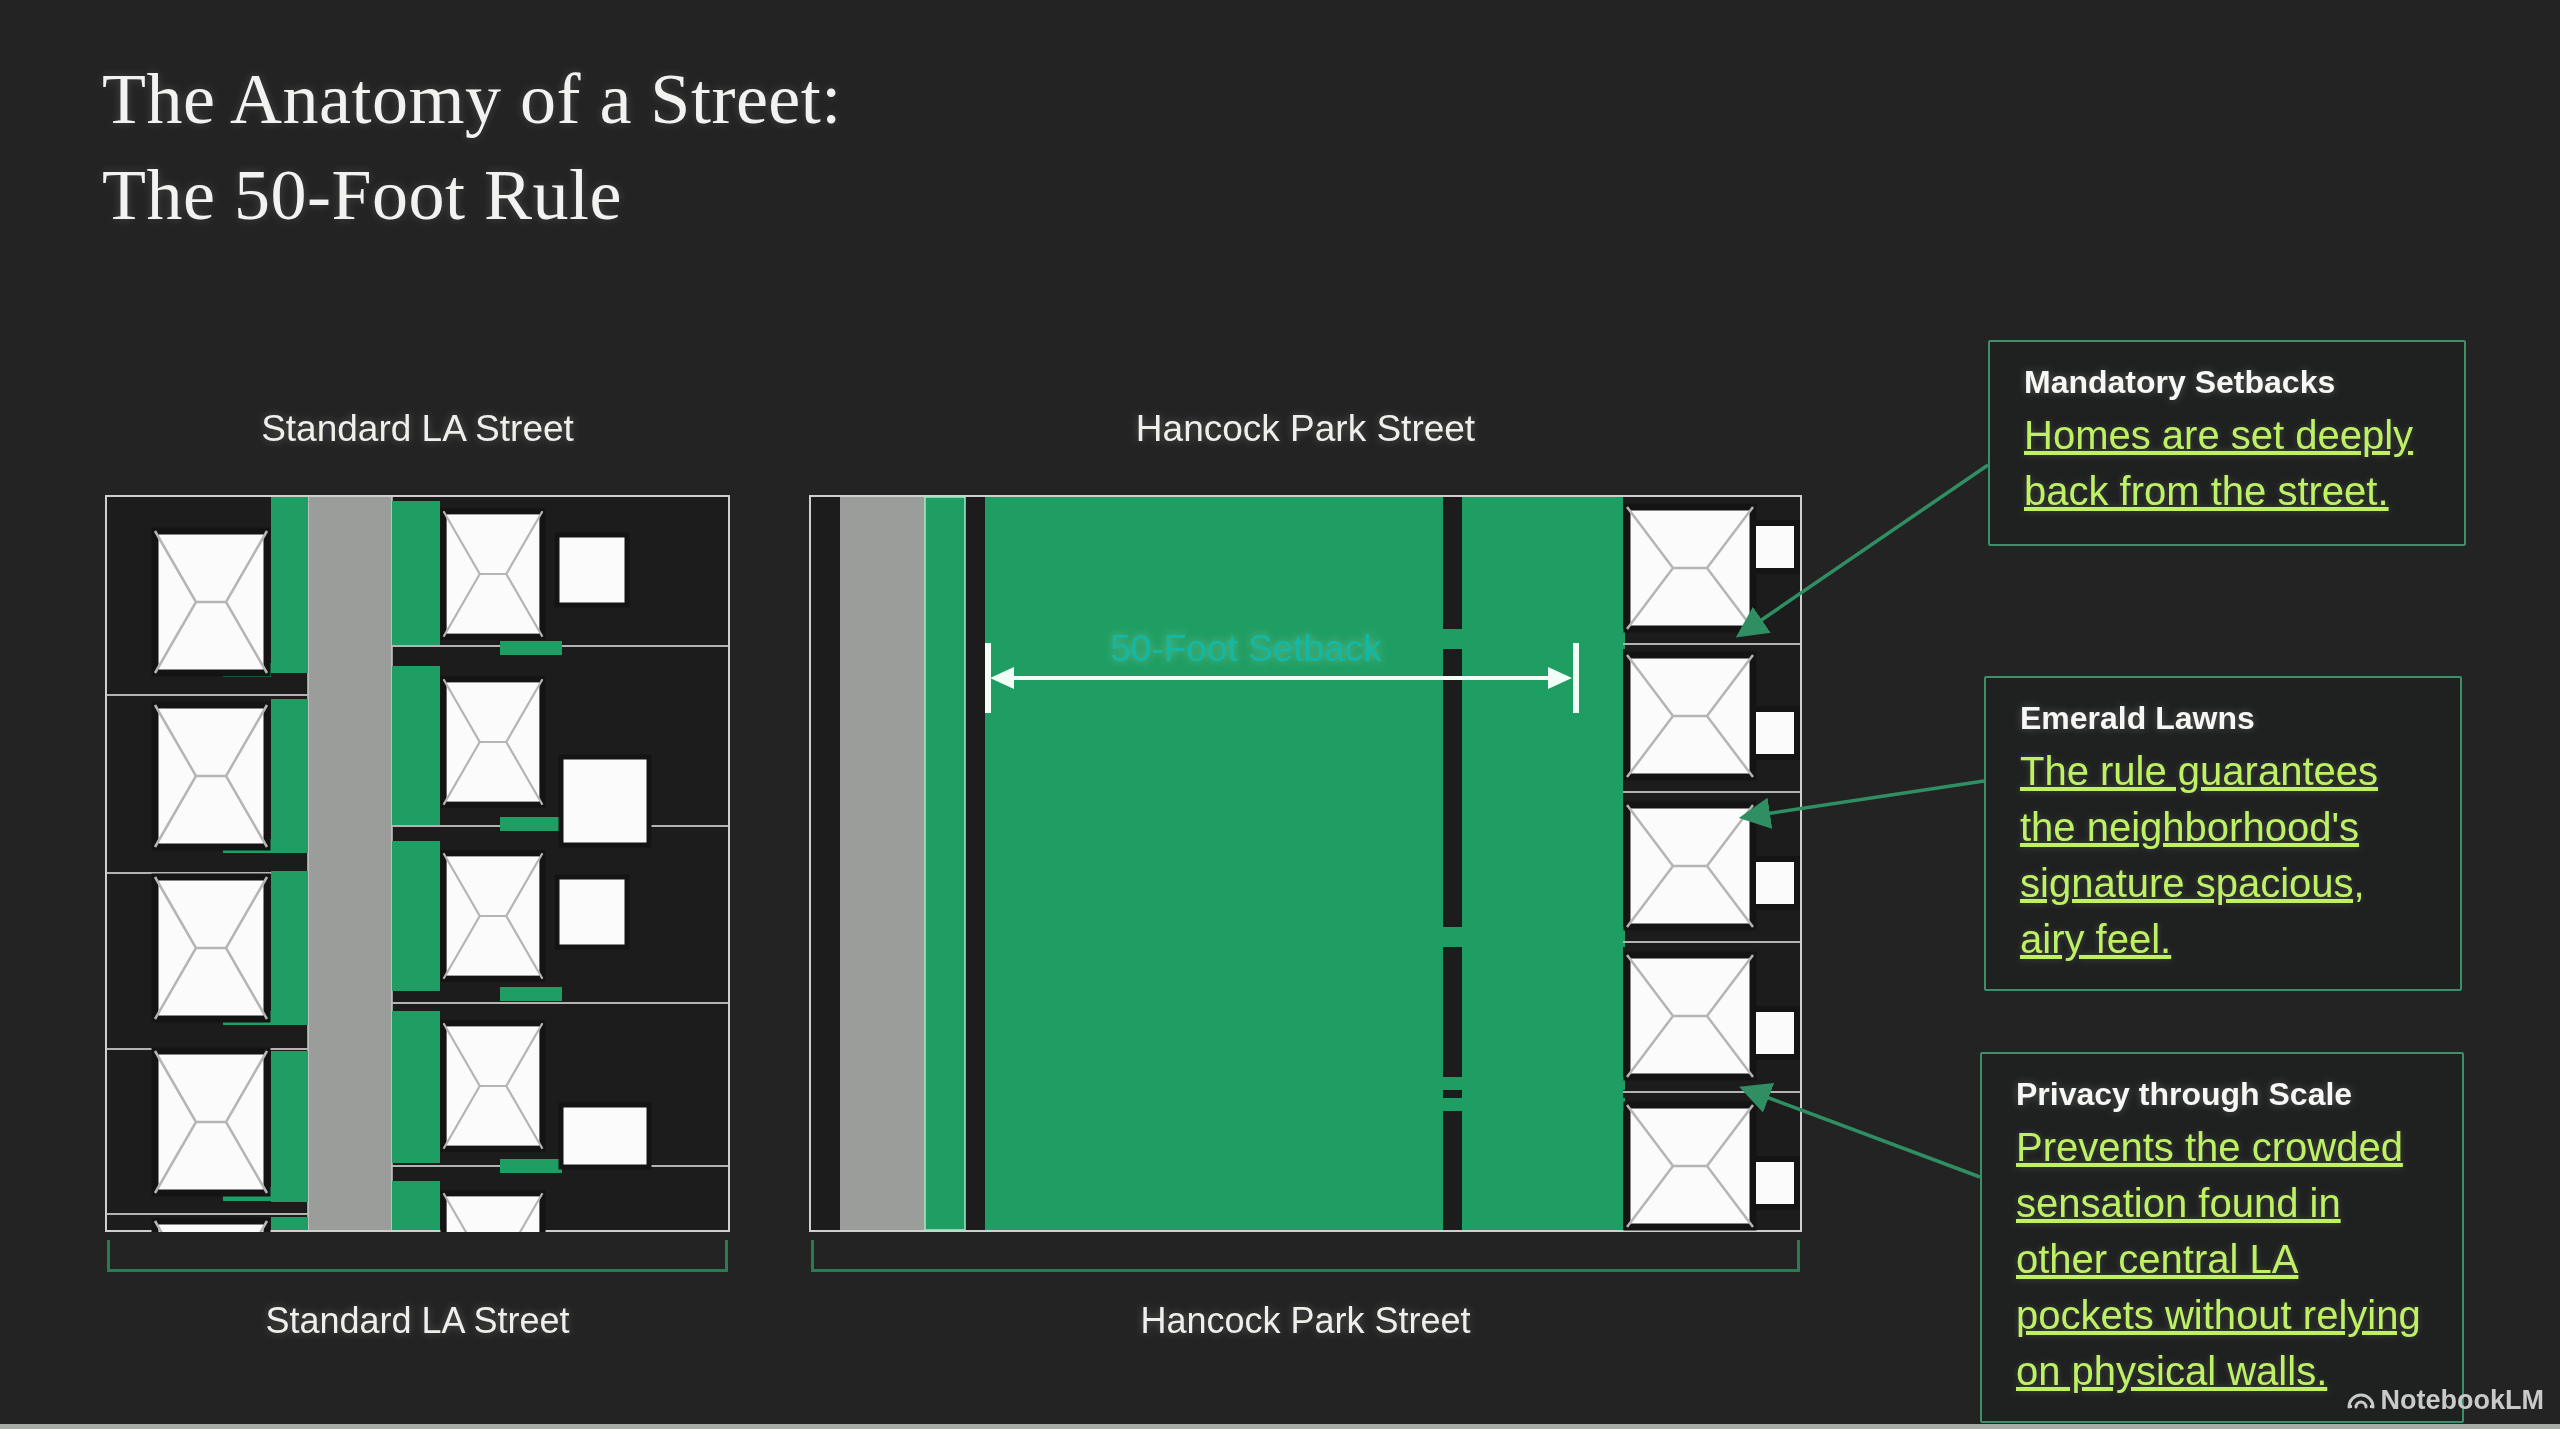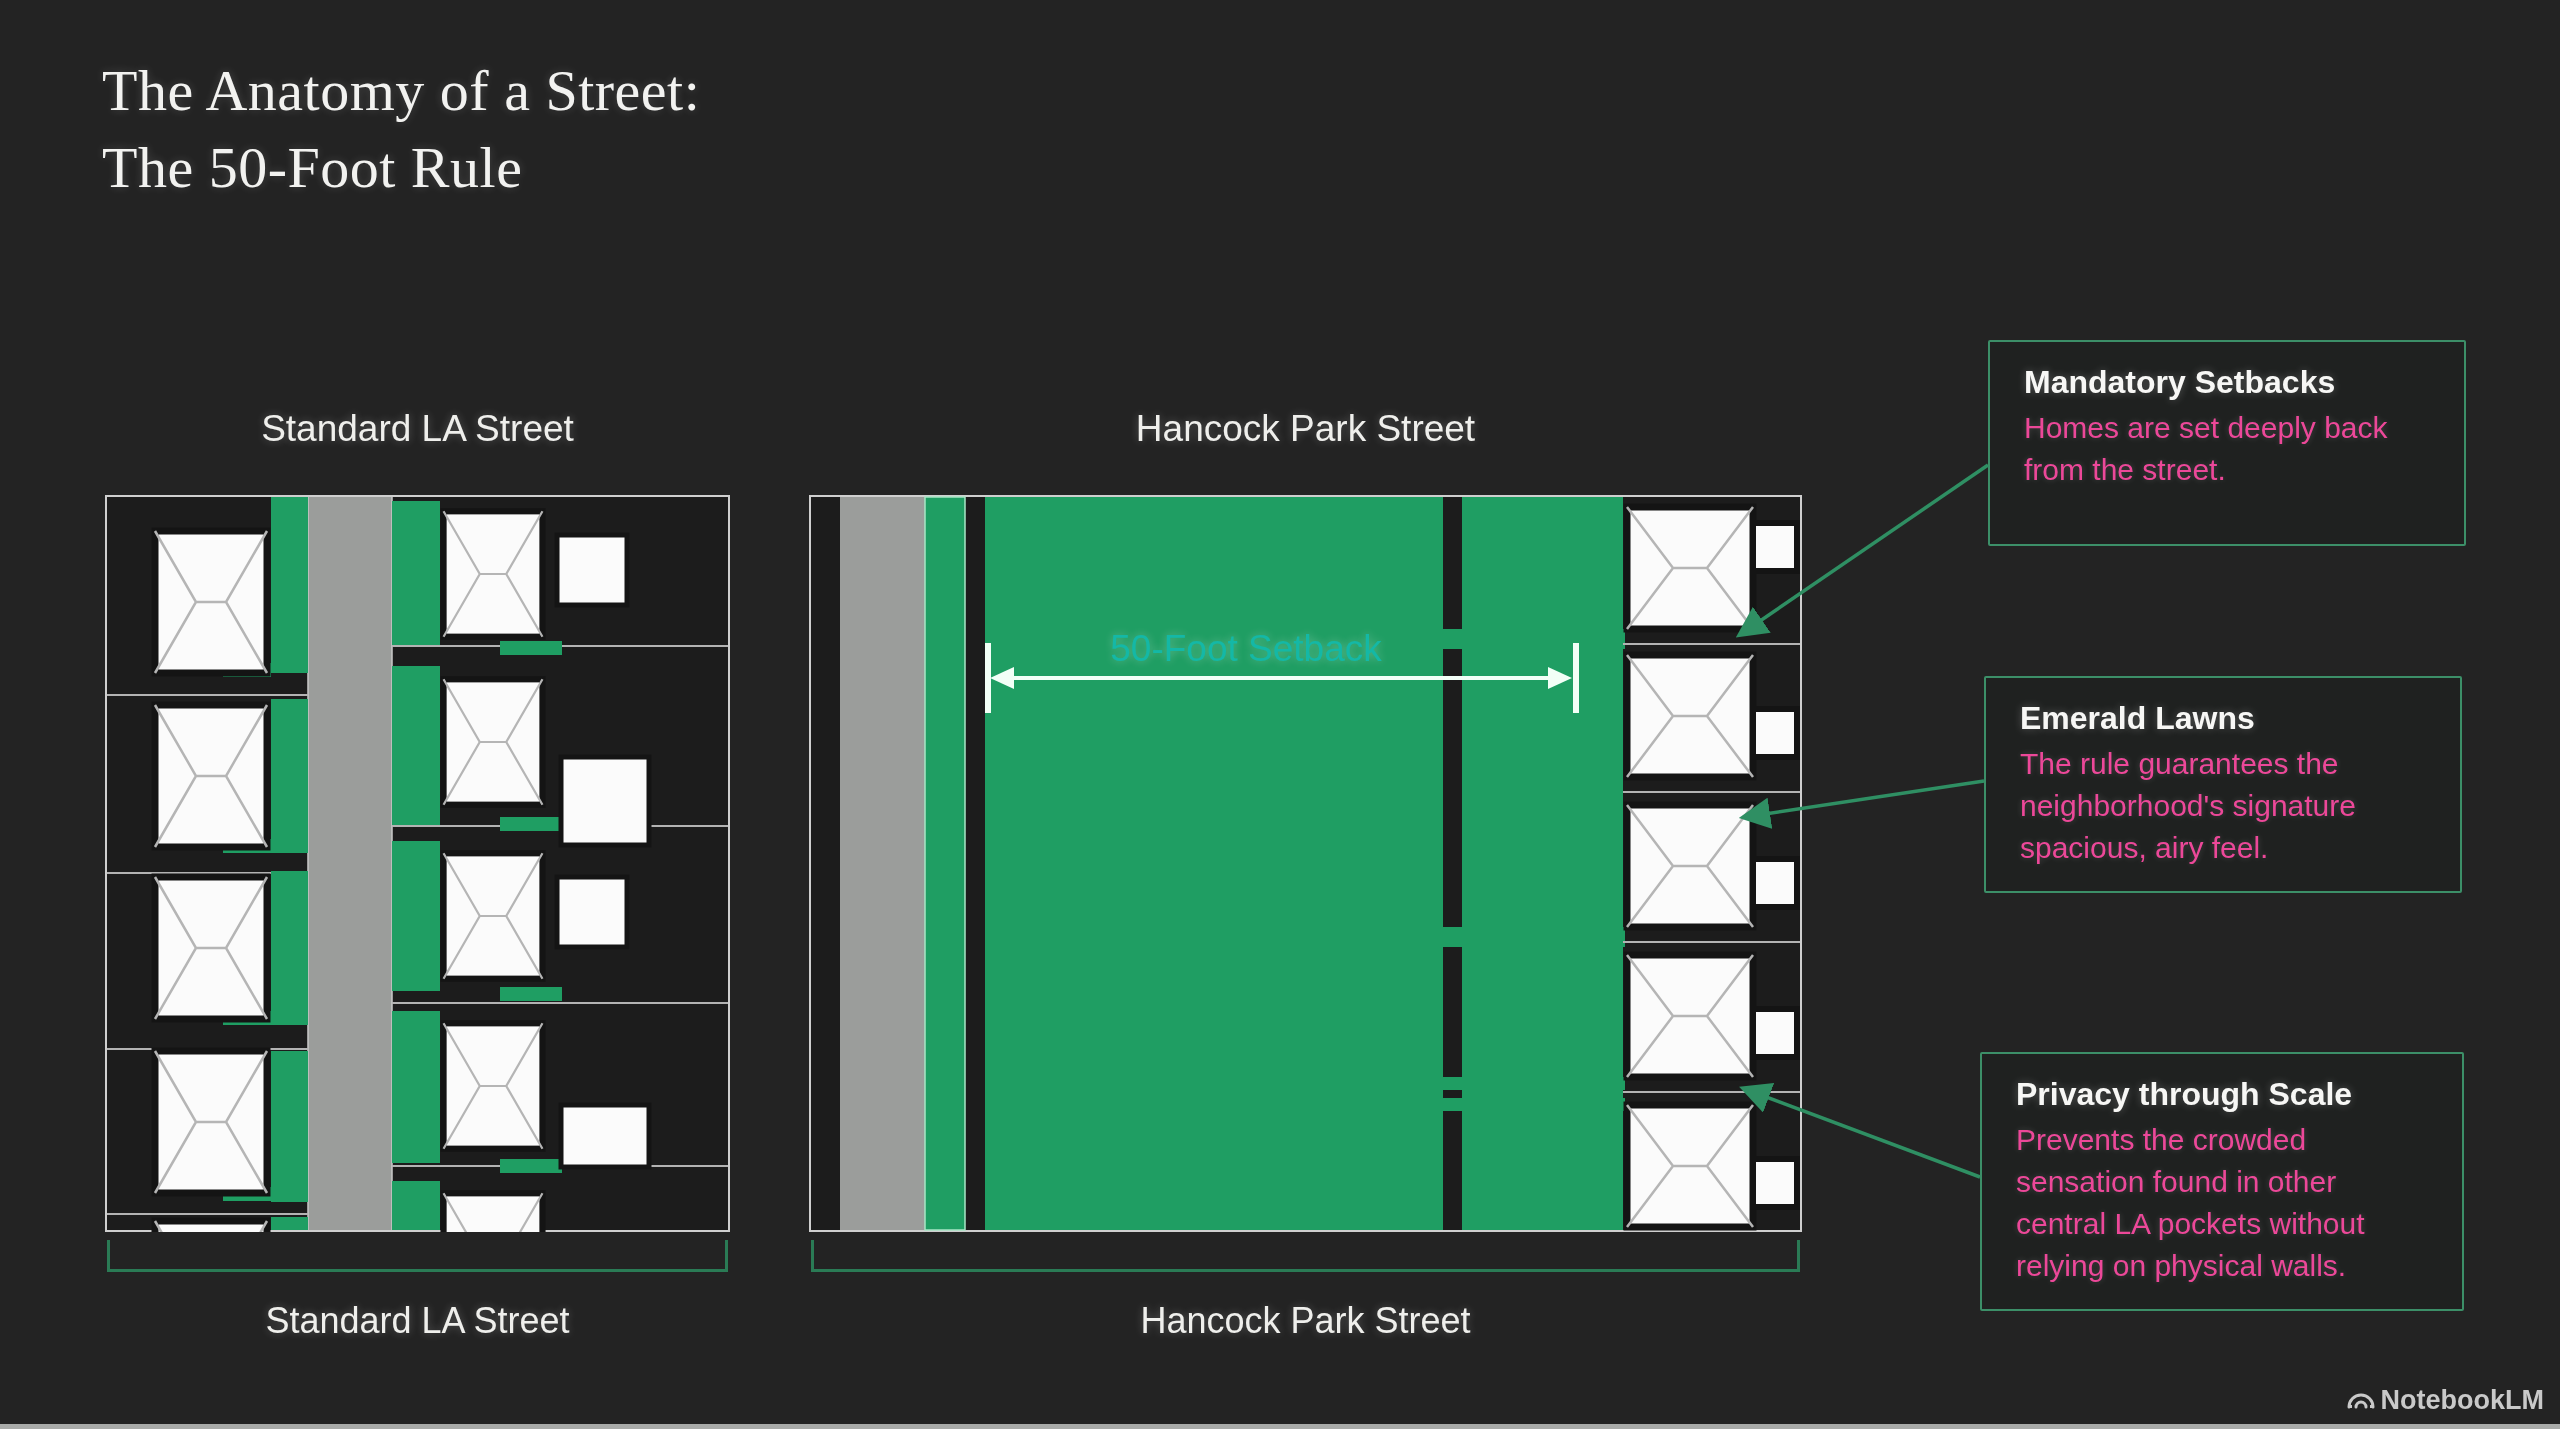--- a/index.html
+++ b/index.html
@@ -10,21 +10,21 @@
   }
   html,body{margin:0;padding:0;background:#111;}
   #canvas{
     position:relative; width:2560px; height:1429px; overflow:hidden;
     background:var(--background);
     font-family:"Liberation Sans", sans-serif; color:var(--text-white);
   }
   .title{
     position:absolute; left:102px; top:52px;
     font-family:"Liberation Serif", serif; font-weight:400;
-    font-size:58px; line-height:1.33; color:var(--text-white);
+    font-size:72px; line-height:1.33; color:var(--text-white);
     text-shadow:0 0 10px rgba(255,255,255,0.18); letter-spacing:0.5px;
   }
   .diagram-label{
     position:absolute; text-align:center; font-size:37px; color:#efefec;
     text-shadow:0 0 8px rgba(255,255,255,0.25);
   }
   .svg-box{position:absolute;}
   .bracket{
     position:absolute; height:32px;
     border-left:3px solid #2a7b55; border-right:3px solid #2a7b55;
@@ -38,22 +38,23 @@
   .callout{
     position:absolute; box-sizing:border-box;
     border:2px solid var(--callout-border); background:rgba(30,32,31,0.55);
     padding:22px 34px; border-radius:2px;
   }
   .callout h3{
     margin:0 0 6px 0; font-size:32px; font-weight:bold; color:#f7f7f5;
     text-shadow:0 0 8px rgba(255,255,255,0.25);
   }
   .callout p{
-    margin:0; font-size:30px; line-height:1.4; color:#ec4899;
+    margin:0; font-size:40px; line-height:1.4; color:#bef264;
     text-shadow:0 0 6px rgba(255,255,255,0.18);
+    text-decoration:underline;
   }
   .overlay{position:absolute; left:0; top:0; pointer-events:none;}
   .watermark{
     position:absolute; right:16px; top:1384px; display:flex; align-items:center;
     gap:4px; color:var(--watermark-gray); font-size:27px; font-weight:bold;
   }
   .bottom-strip{
     position:absolute; left:0; bottom:0; width:100%; height:5px;
     background:var(--bottom-strip);
   }

